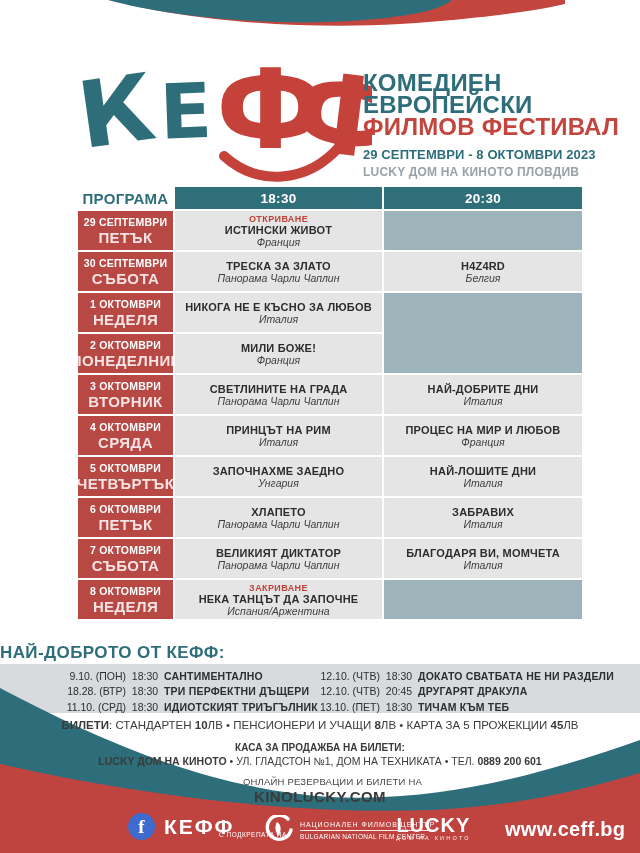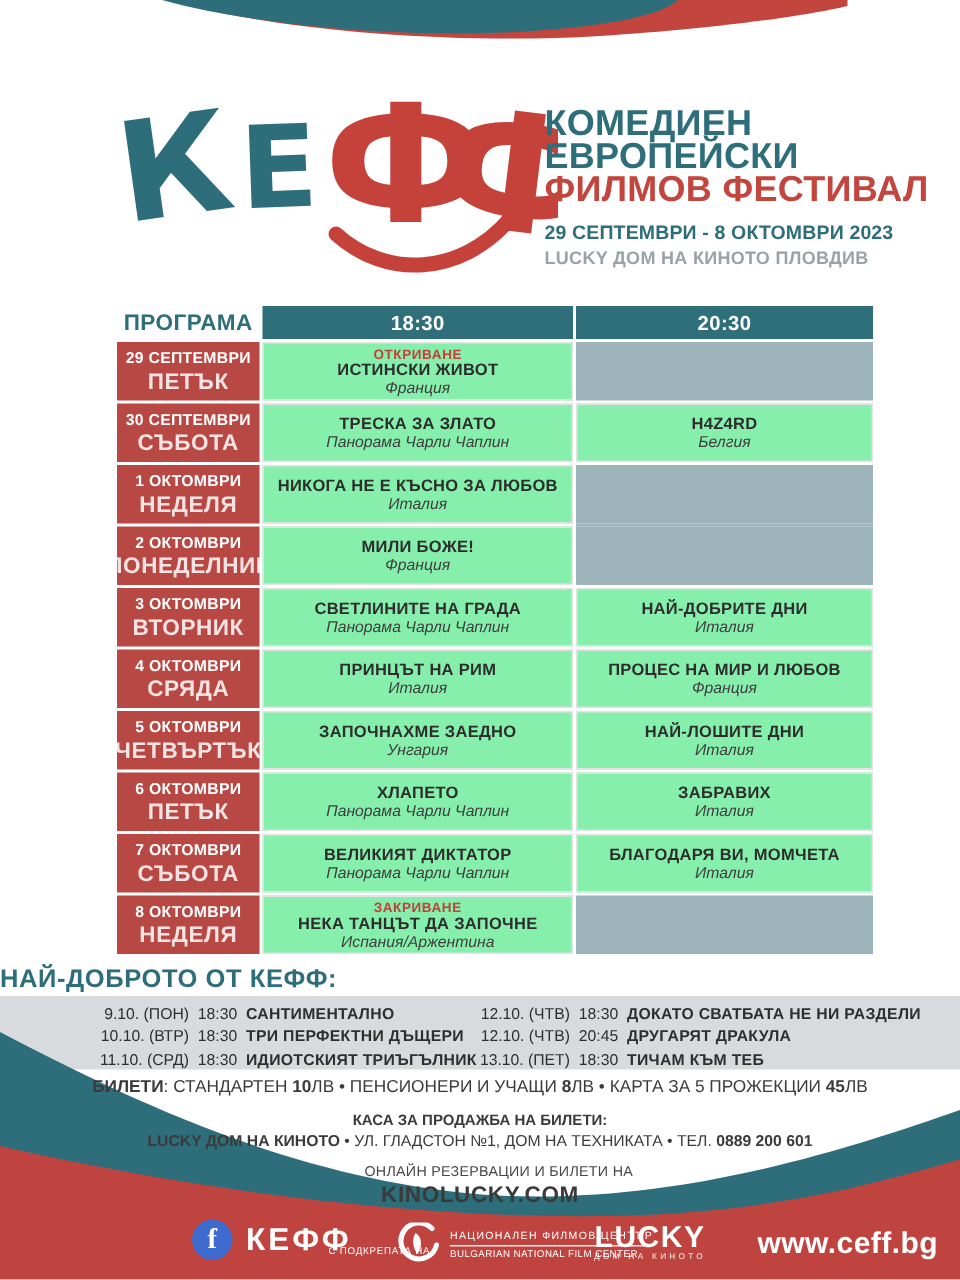--- a/index.html
+++ b/index.html
@@ -18,30 +18,30 @@
   .logo { position:absolute; left:72px; top:26px; z-index:2; }
 
   
   .htxt { position:absolute; left:363px; top:72px; z-index:2; }
   .ht { font-size:24px; font-weight:800; line-height:22px; letter-spacing:.2px; color:#2e6e7a; }
   .ht.red { color:#c2453e; }
   .hdates { margin-top:9px; color:#2e6e7a; font-size:13px; font-weight:800; letter-spacing:.1px; }
   .hvenue { margin-top:3px; color:#98a2a7; font-size:12px; font-weight:700; letter-spacing:.2px; }
 
   
-  .sched { position:absolute; left:78px; top:204px; width:502px; z-index:2;
+  .sched { position:absolute; left:78px; top:187px; width:502px; z-index:2;
            display:grid; grid-template-columns:95px 207px 198px;
            grid-template-rows:22px; grid-auto-rows:39px; gap:2px; }
   .cell { display:flex; flex-direction:column; align-items:center; justify-content:center; text-align:center; }
   .h-prog { background:#ffffff; color:#2e6e7a; font-size:15px; font-weight:800; letter-spacing:.3px; }
   .h-time { background:#2e6f7a; color:#ffffff; font-size:13.5px; font-weight:700; letter-spacing:.3px; }
   .c-date { background:#b84843; color:#fff; }
   .c-date .d1 { font-size:10.5px; font-weight:800; letter-spacing:.2px; }
   .c-date .d2 { font-size:15px; font-weight:600; color:rgba(255,255,255,.85); margin-top:1px; letter-spacing:.4px; }
-  .c-film { background:#86efac; border:1px solid #e3e3e3; }
+  .c-film { background:#e5e5e5; border:1px solid #e3e3e3; }
   .f-tag { font-size:9px; font-weight:800; color:#c2403a; letter-spacing:.4px; }
   .f-title { font-size:11px; font-weight:800; color:#2d2d2d; letter-spacing:.2px; }
   .f-sub { font-size:10.5px; font-style:italic; color:#3e3e3e; }
   .c-empty { background:#9db4ba; }
   .c-empty.mrg { position:relative; }
   .c-empty.mrg::after { content:""; position:absolute; left:0; right:0; bottom:-2px; height:2px; background:#9db4ba; }
 
   
   .best-title { position:absolute; top:643px; left:0; width:640px; text-align:left;
                 color:#2e6e7a; font-size:17px; font-weight:800; letter-spacing:.4px; z-index:2; }
@@ -238,21 +238,21 @@
   <div class="best-title">НАЙ-ДОБРОТО ОТ КЕФФ:</div>
   <div class="band"></div>
 
   <div class="bcol bcol-l">
     <div class="brow">
       <span class="bd">9.10. (ПОН)</span>
       <span class="btm">18:30</span>
       <span class="bn">САНТИМЕНТАЛНО</span>
     </div>
     <div class="brow">
-      <span class="bd">10.10. (ВТР)</span>
+      <span class="bd">18.28. (ВТР)</span>
       <span class="btm">18:30</span>
       <span class="bn">ТРИ ПЕРФЕКТНИ ДЪЩЕРИ</span>
     </div>
     <div class="brow">
       <span class="bd">11.10. (СРД)</span>
       <span class="btm">18:30</span>
       <span class="bn">ИДИОТСКИЯТ ТРИЪГЪЛНИК</span>
     </div>
   </div>
 

